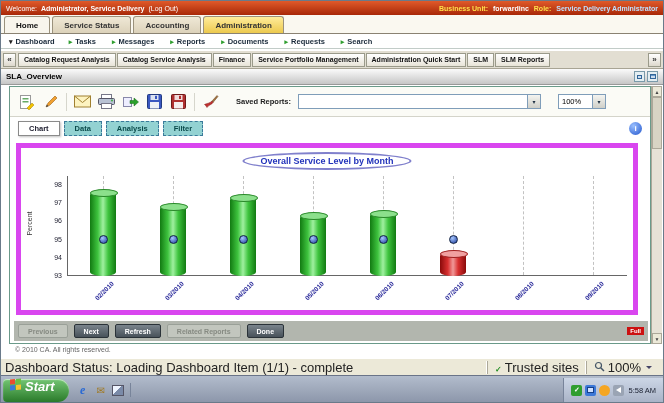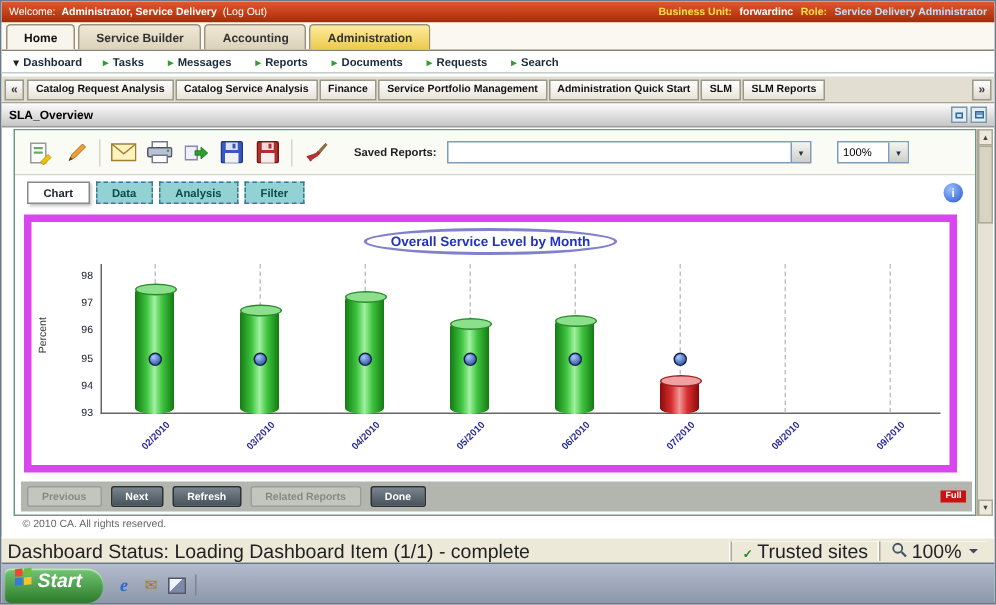--- a/index.html
+++ b/index.html
@@ -148,21 +148,21 @@
     <span class="right">
       <span class="yellow">Business Unit:</span>
       <span class="bold">forwardinc</span>
       <span class="yellow">Role:</span>
       <span class="role-value">Service Delivery Administrator</span>
     </span>
   </div>
 
   <div class="main-tabs">
       <div class="main-tab light">Home</div>
-      <div class="main-tab">Service Builder</div>
+      <div class="main-tab">Service Status</div>
       <div class="main-tab">Accounting</div>
       <div class="main-tab yellow">Administration</div>
     </div>
 
   <div class="sub-nav">
     <div class="nav-item">
       <span class="dd-arrow"></span>
       <span>Dashboard</span>
     </div>
     <div class="nav-items">
@@ -392,15 +392,24 @@
           <i></i>
           <i></i>
         </span>
       <span>Start</span>
     </div>
     <div class="quick-launch">
         <div class="ql-icon ie-icon"></div>
         <div class="ql-icon email-icon"></div>
         <div class="ql-icon show-desktop-icon"></div>
       </div>
+    <div class="tray">
+      <div class="tray-icons">
+          <div class="tray-icon security-shield-icon"></div>
+          <div class="tray-icon network-icon"></div>
+          <div class="tray-icon update-icon"></div>
+          <div class="tray-icon volume-icon"></div>
+        </div>
+      <span class="clock">5:58 AM</span>
+    </div>
   </div>
 
 </div>
 
 </body></html>

